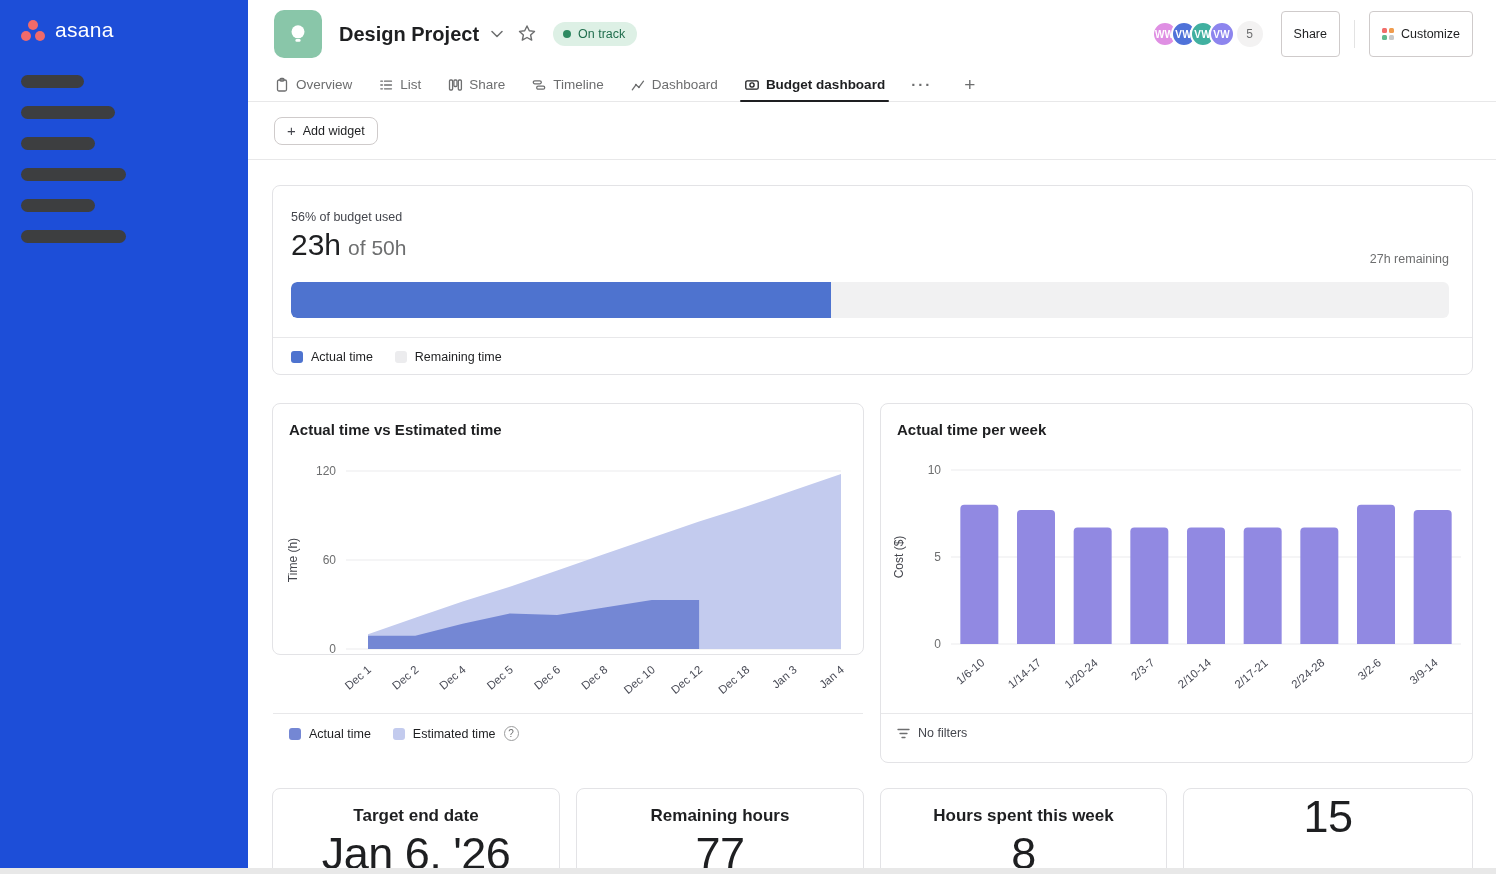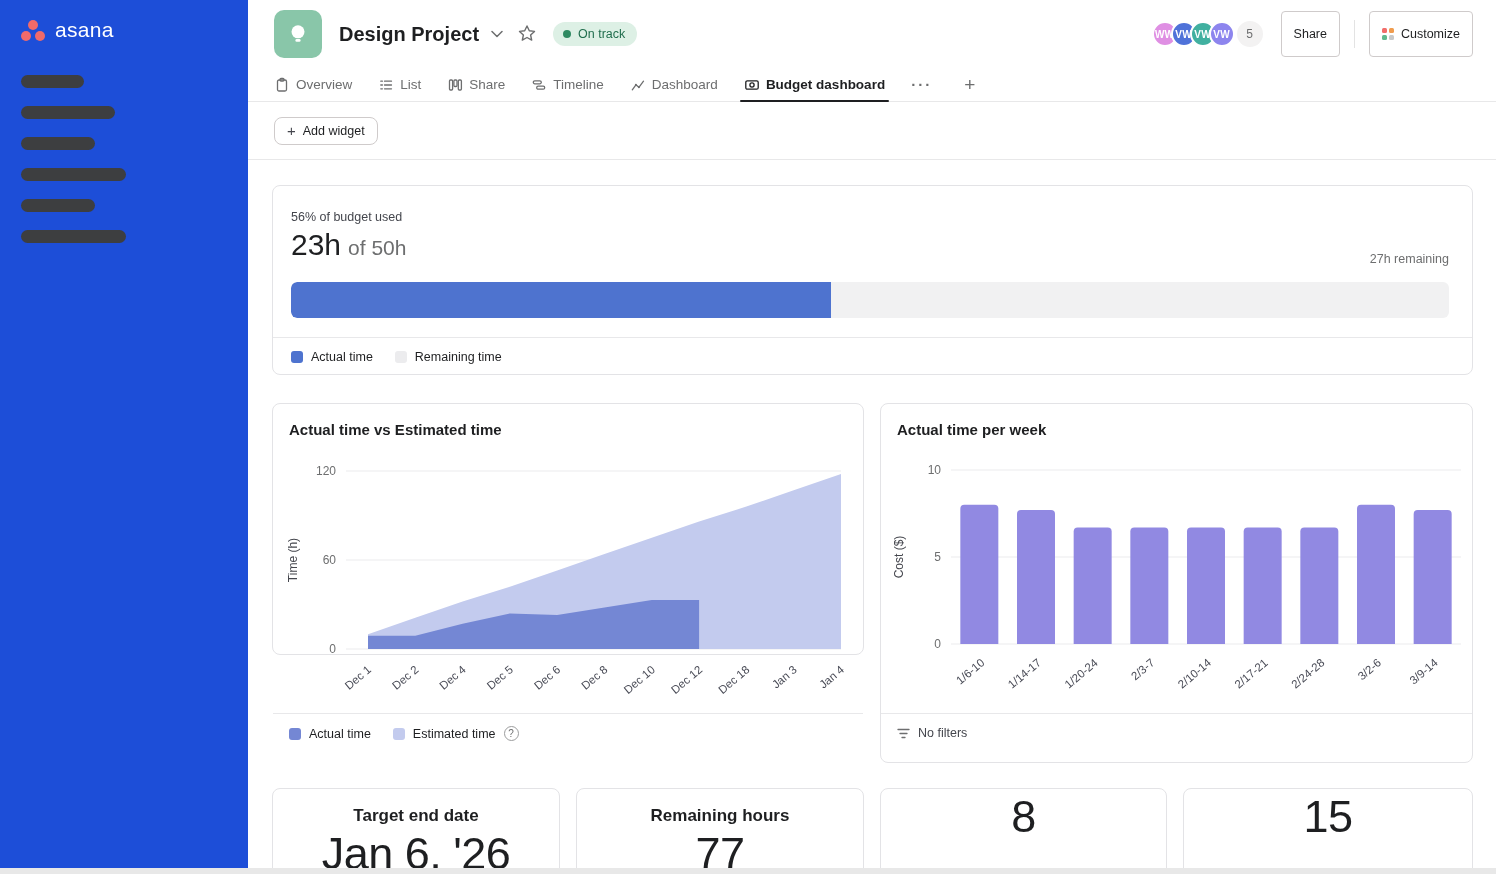--- a/index.html
+++ b/index.html
@@ -339,20 +339,21 @@
   <div id="stat-cards">
       <div class="card stat" style="left:24px;width:288px;">
         <div class="stat-title">Target end date</div>
         <div class="stat-value">Jan 6, '26</div>
       </div>
       <div class="card stat" style="left:328px;width:288px;">
         <div class="stat-title">Remaining hours</div>
         <div class="stat-value">77</div>
       </div>
       <div class="card stat" style="left:632px;width:287px;">
+        <div class="stat-title">Hours spent this week</div>
         <div class="stat-value">8</div>
       </div>
       <div class="card stat" style="left:935px;width:290px;">
         <div class="stat-value">15</div>
       </div>
     </div>
 </div>
 
 <div class="bottom-strip"></div>
 

